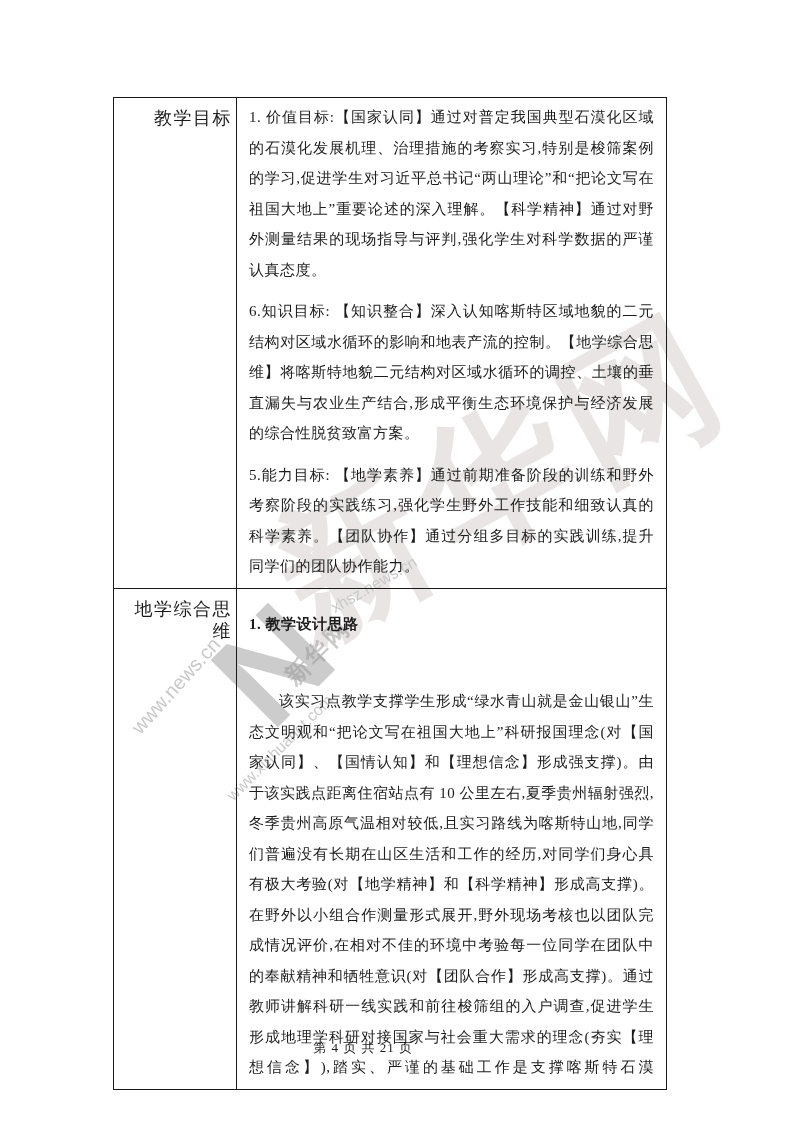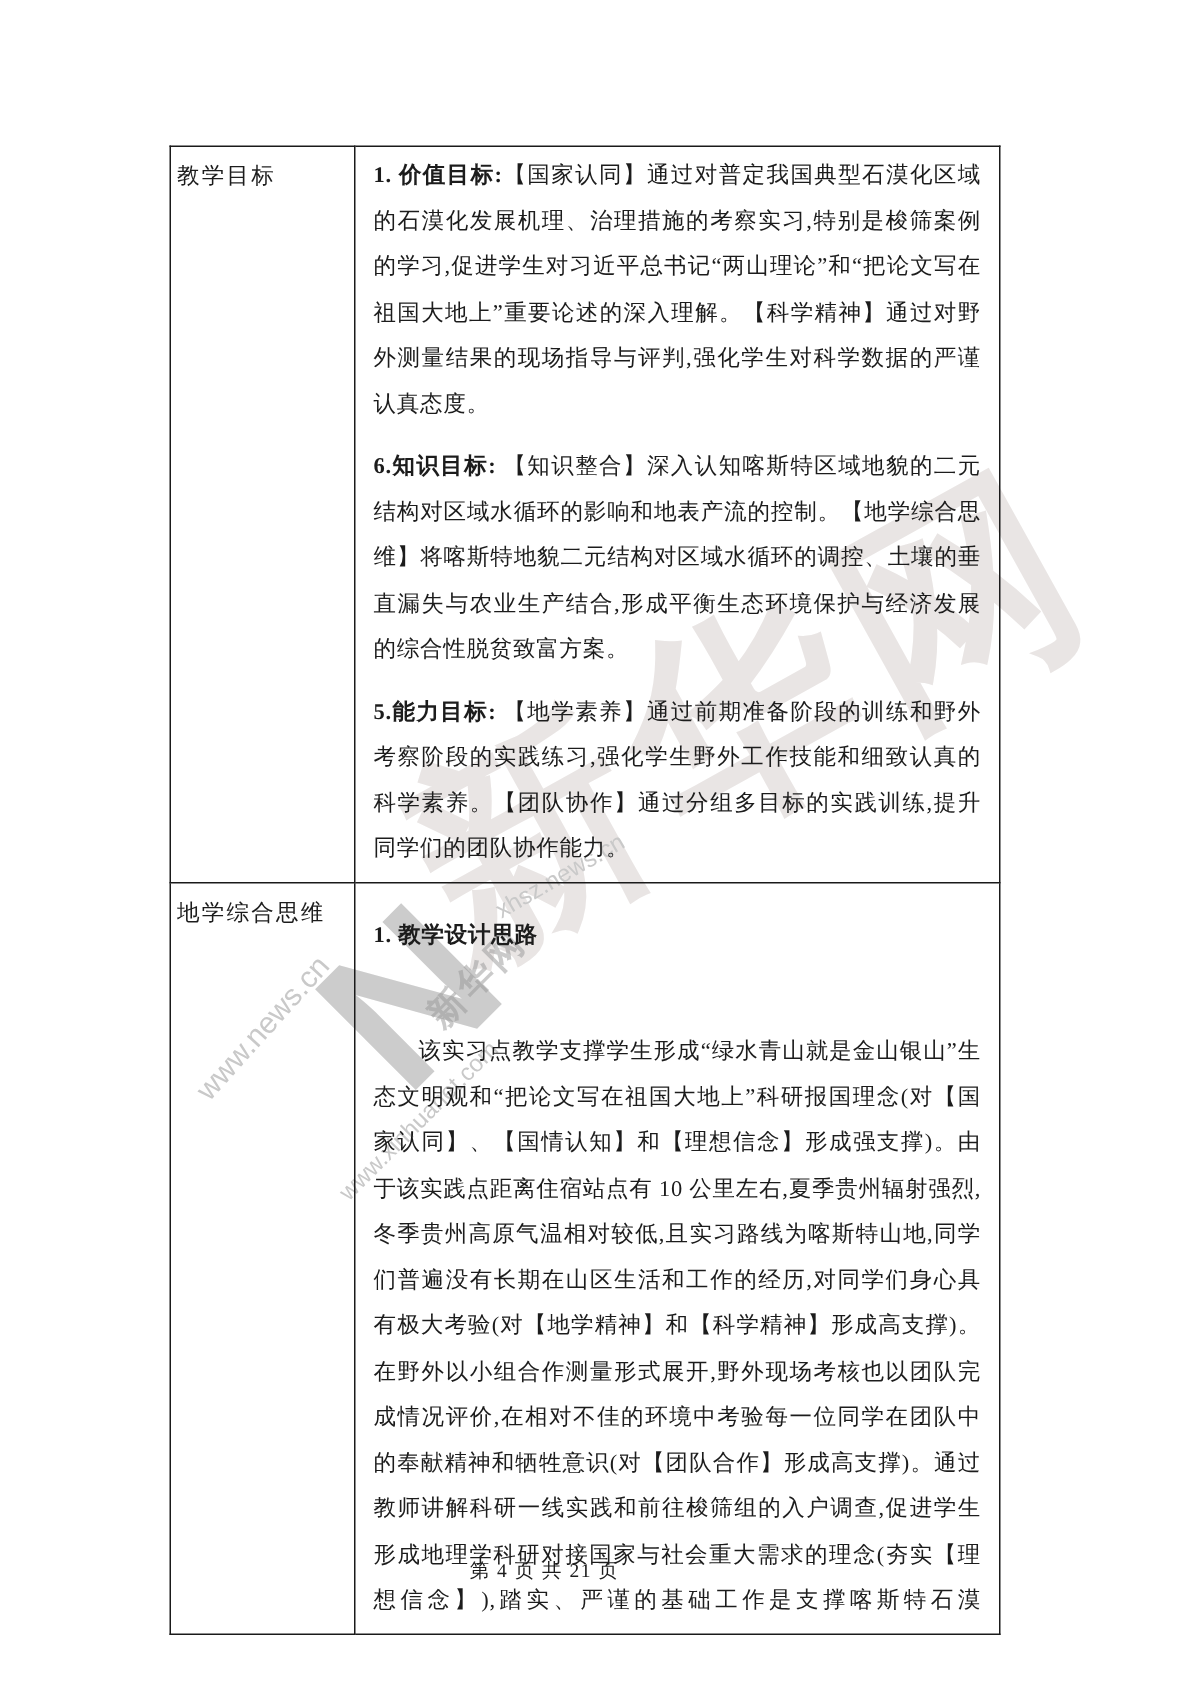--- a/index.html
+++ b/index.html
@@ -56,43 +56,43 @@
     background: transparent;
   }
   .doc-table td {
     border: 1px solid #1a1a1a;
     vertical-align: top;
     background: transparent;
   }
   .label-cell {
     width: 114px;
     padding: 9px 4px 4px 4px;
-    text-align: left;
-    font-size: 15px;
+    text-align: right;
+    font-size: 18px;
     letter-spacing: 1.5px;
     color: #1c1c1c;
     line-height: 22px;
   }
   .content-cell {
     padding: 4px 12px 6px 12px;
     font-size: 15px;
     line-height: 30.5px;
     color: #1c1c1c;
     text-align: justify;
     letter-spacing: 0.5px;
   }
   .content-wrap { width: 100%; }
   .doc-table tr:nth-child(1) .content-wrap { min-height: 466px; }
   .doc-table tr:nth-child(2) .content-wrap { min-height: 420px; }
   p.para { margin: 0 0 11px 0; }
   p.para:last-child { margin-bottom: 0; }
   p.heading { font-weight: 700; margin: 16px 0 1px 0; }
   p.indent { text-indent: 2em; }
   p.clipped { text-align-last: justify; margin-top: 47px; }
-  .lead { font-weight: 700; }
+  .lead { font-weight: 400; }
 
   
   .footer {
     position: absolute; left: 0; top: 1038px;
     width: 726px;
     text-align: center;
     z-index: 1;
   }
   .footer span {
     font-size: 13px;

